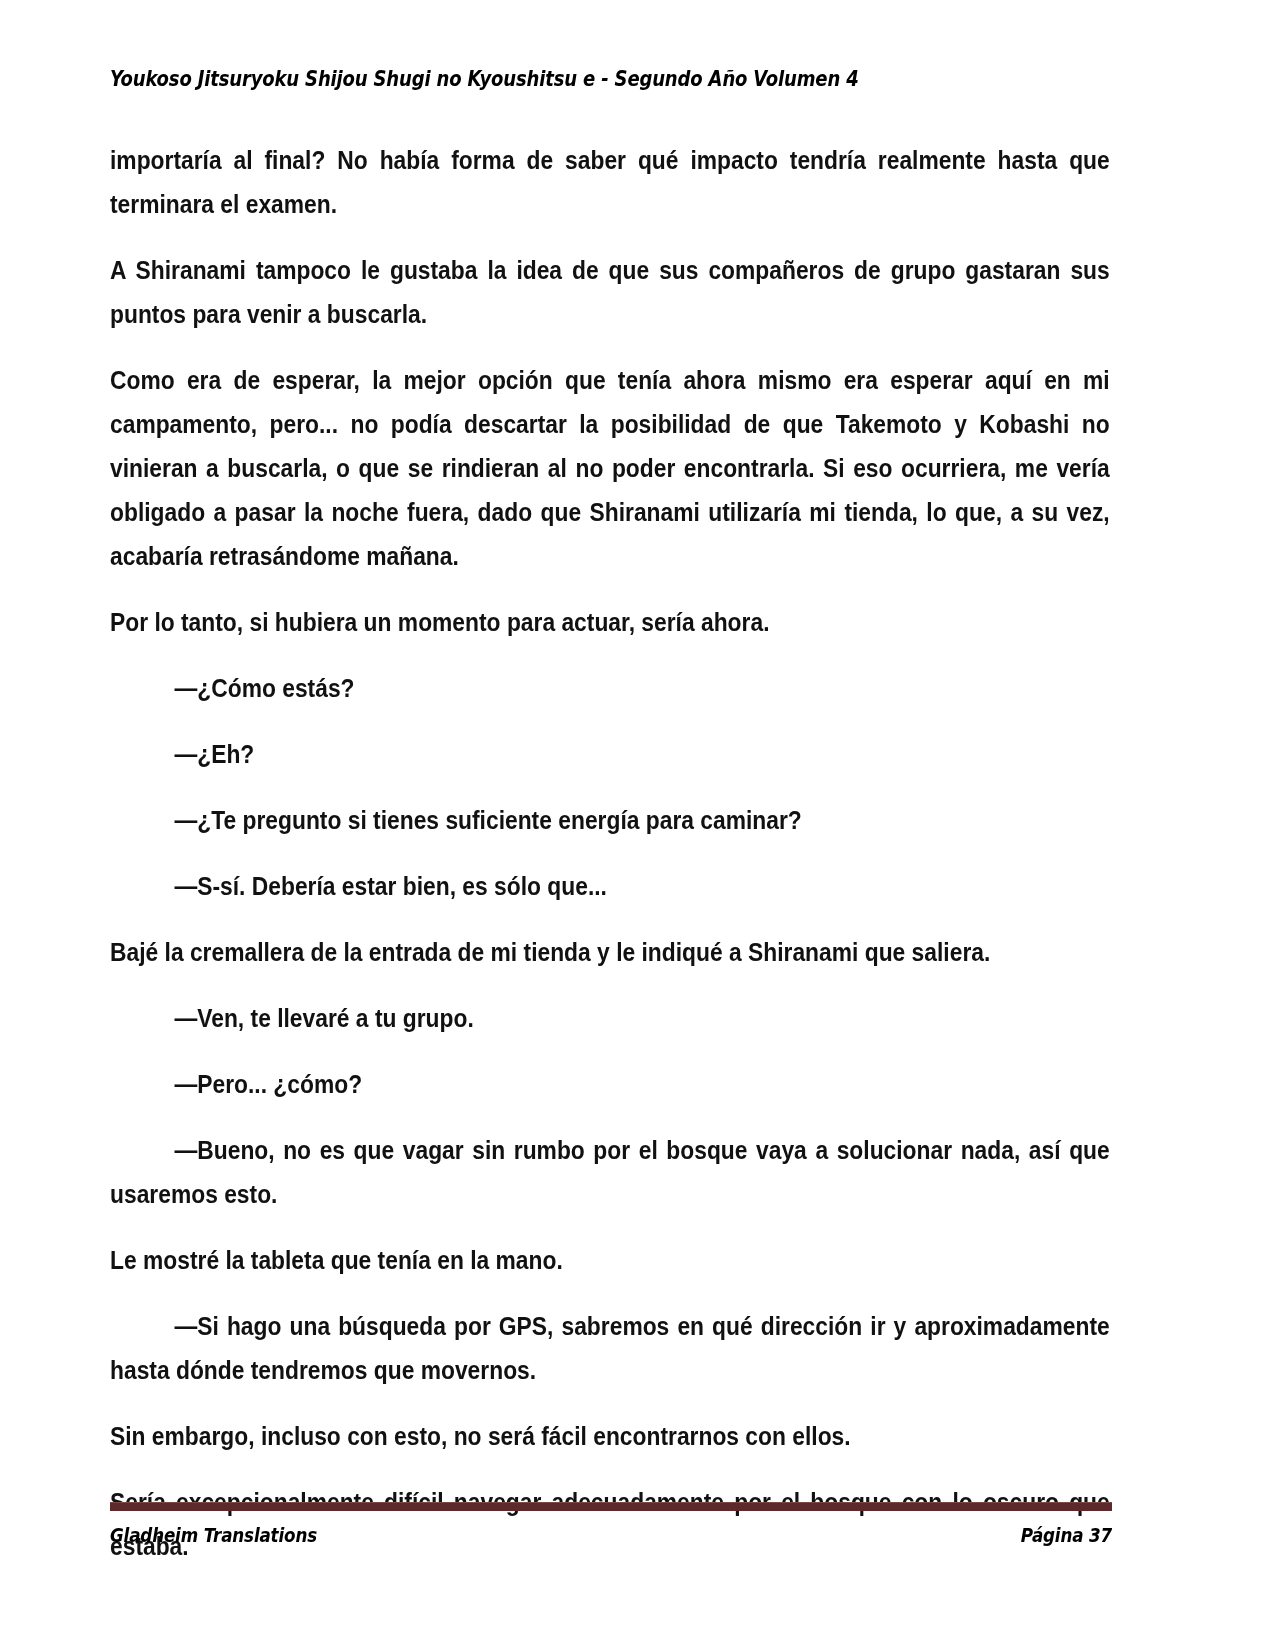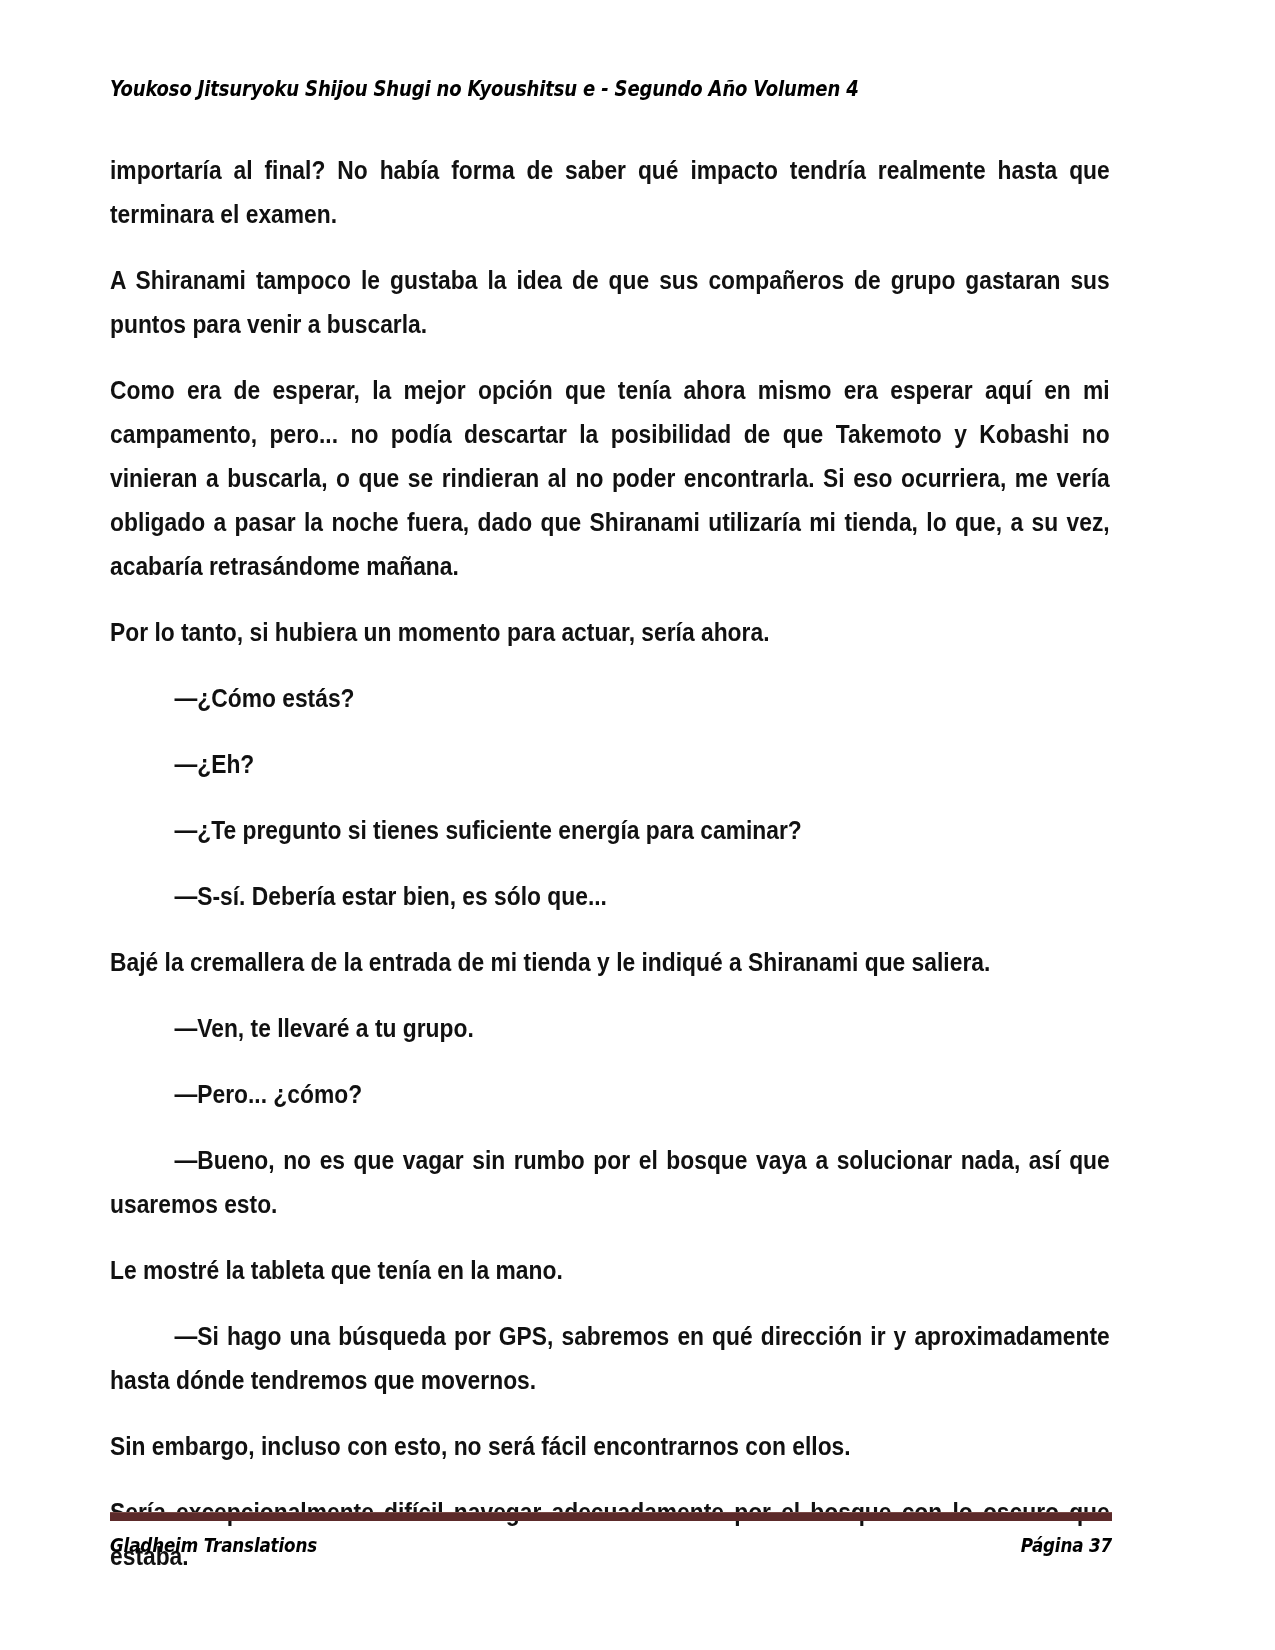--- a/index.html
+++ b/index.html
@@ -18,21 +18,20 @@
     background: #ffffff;
     box-sizing: border-box;
     overflow: hidden;
   }
   .page-inner {
     position: absolute;
     left: 110px;
     top: 0;
     width: 1000px;
     height: 1340px;
-    margin-top: 10px;
   }
 
   
   .doc-header {
     position: absolute;
     left: 0;
     top: 68px;
     width: 1000px;
     font-family: "DejaVu Sans", sans-serif;
     font-size: 20.5px;

